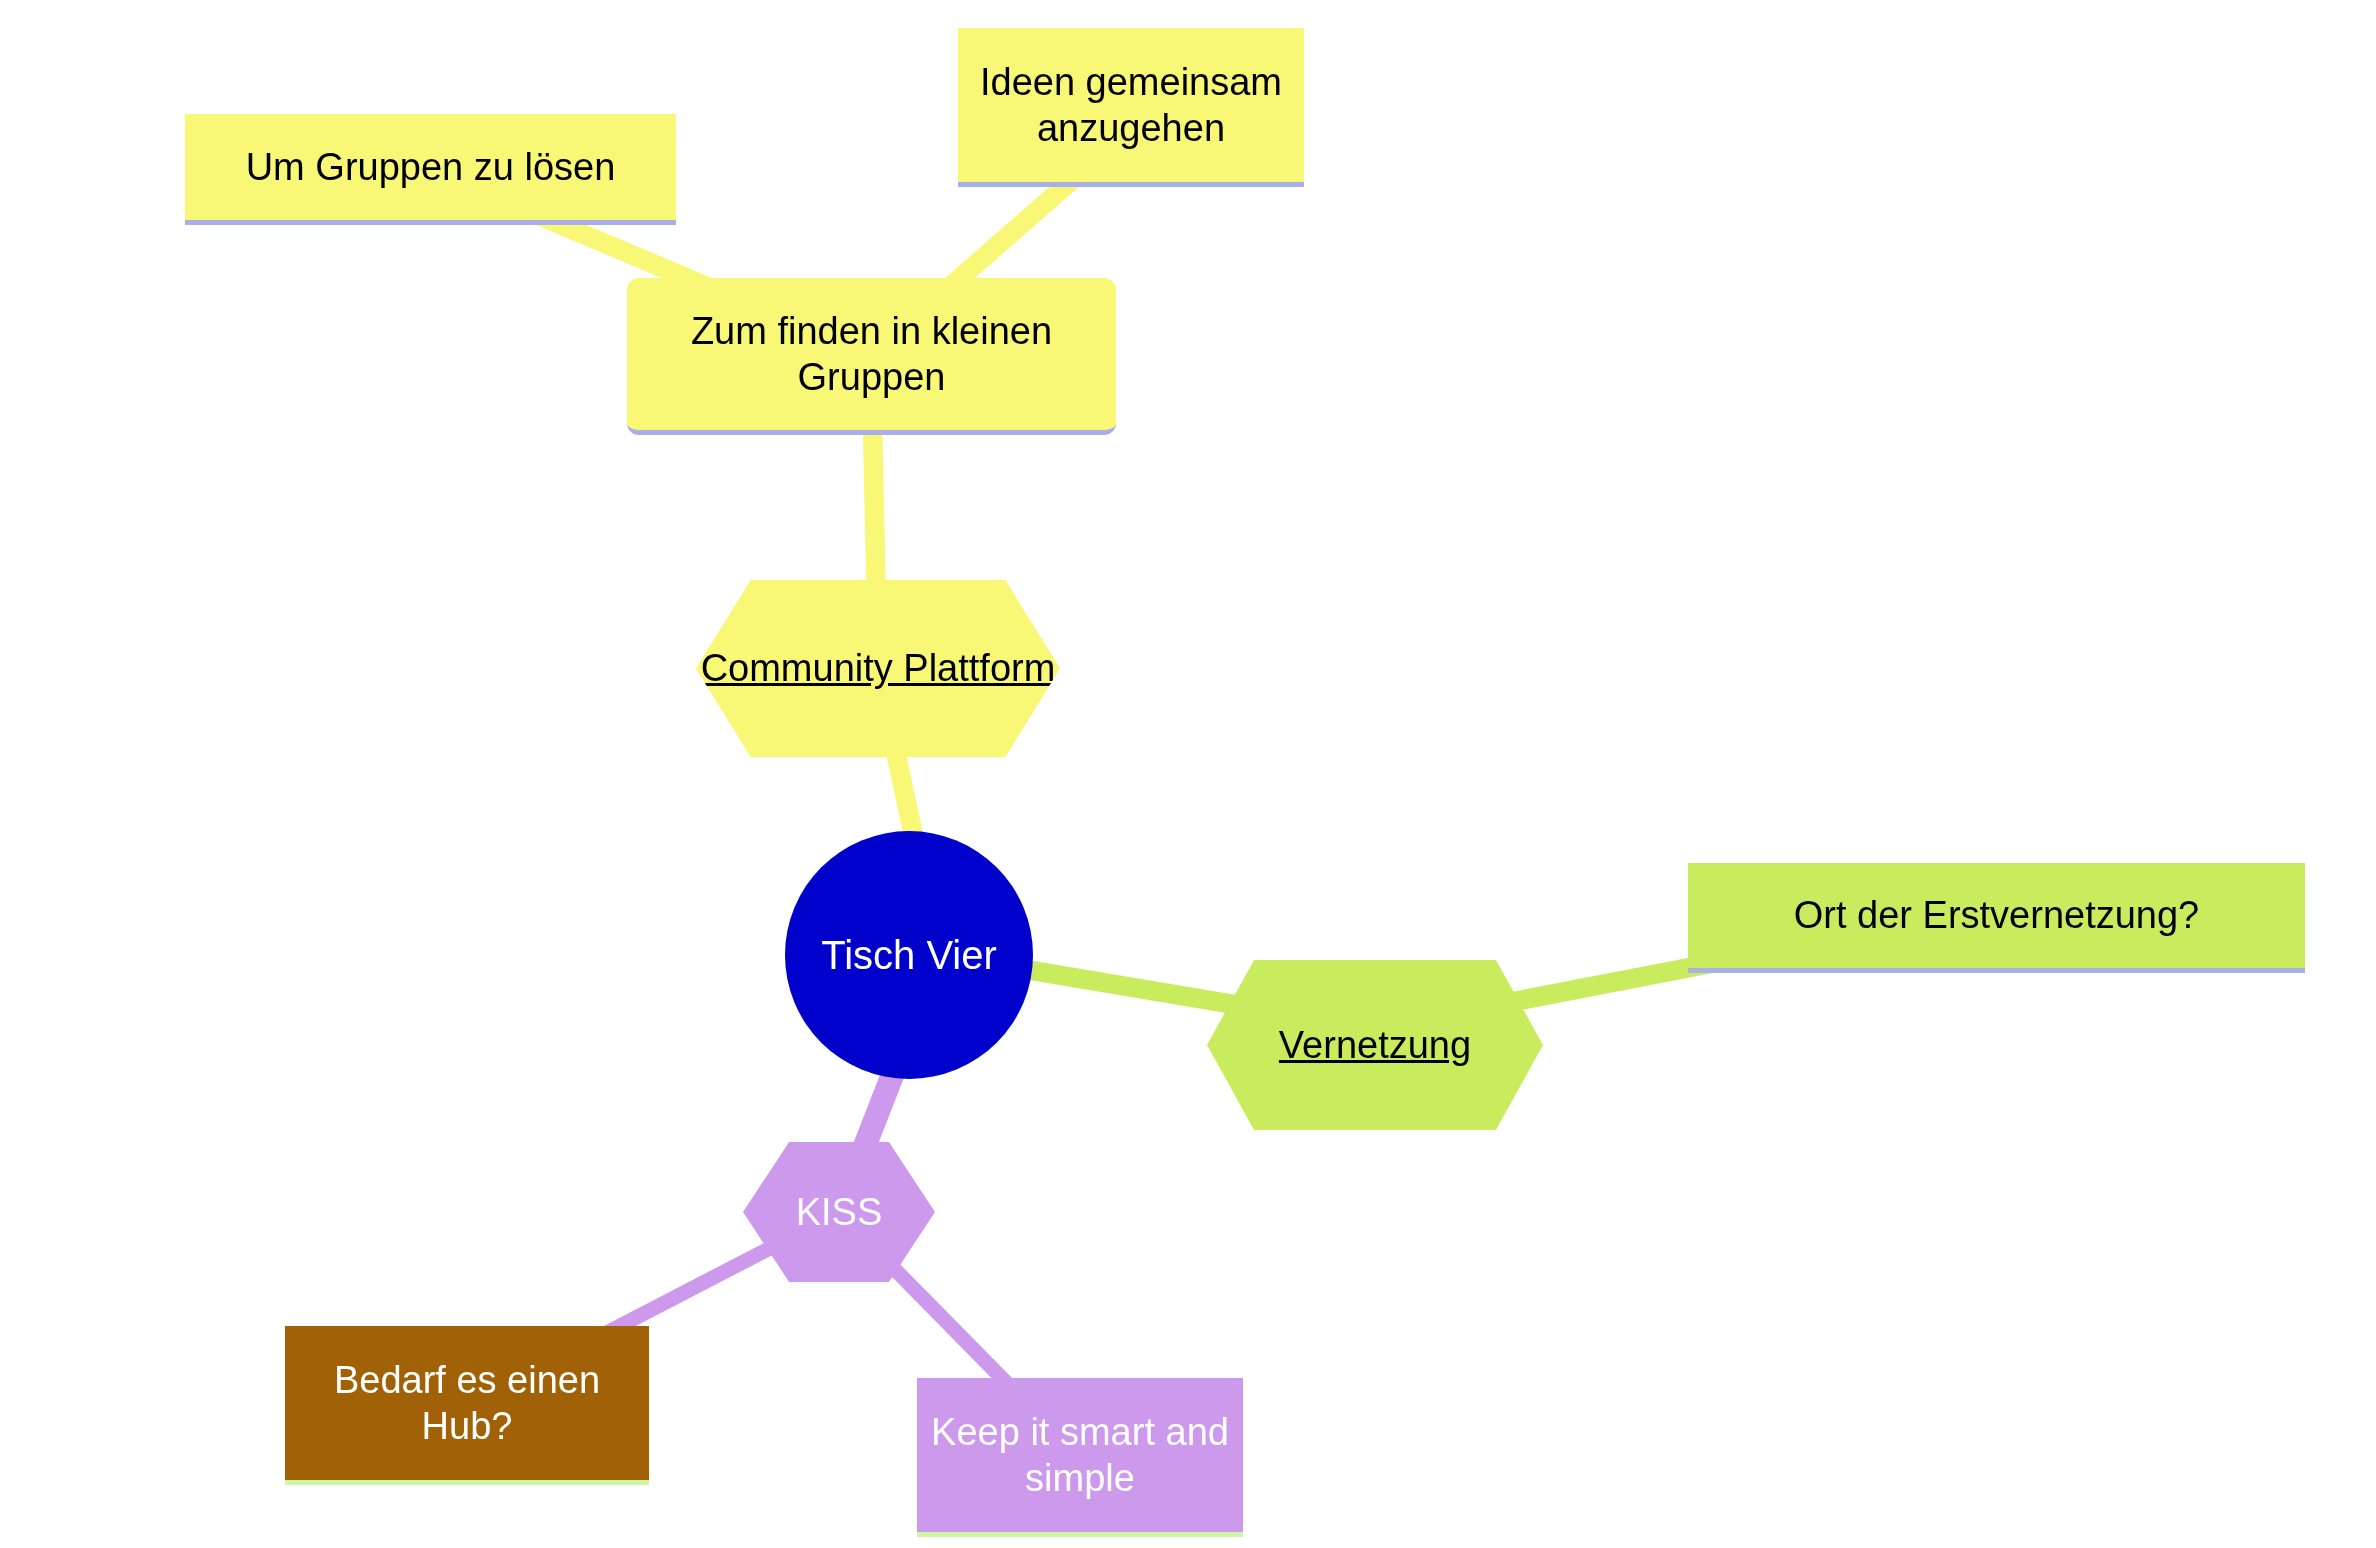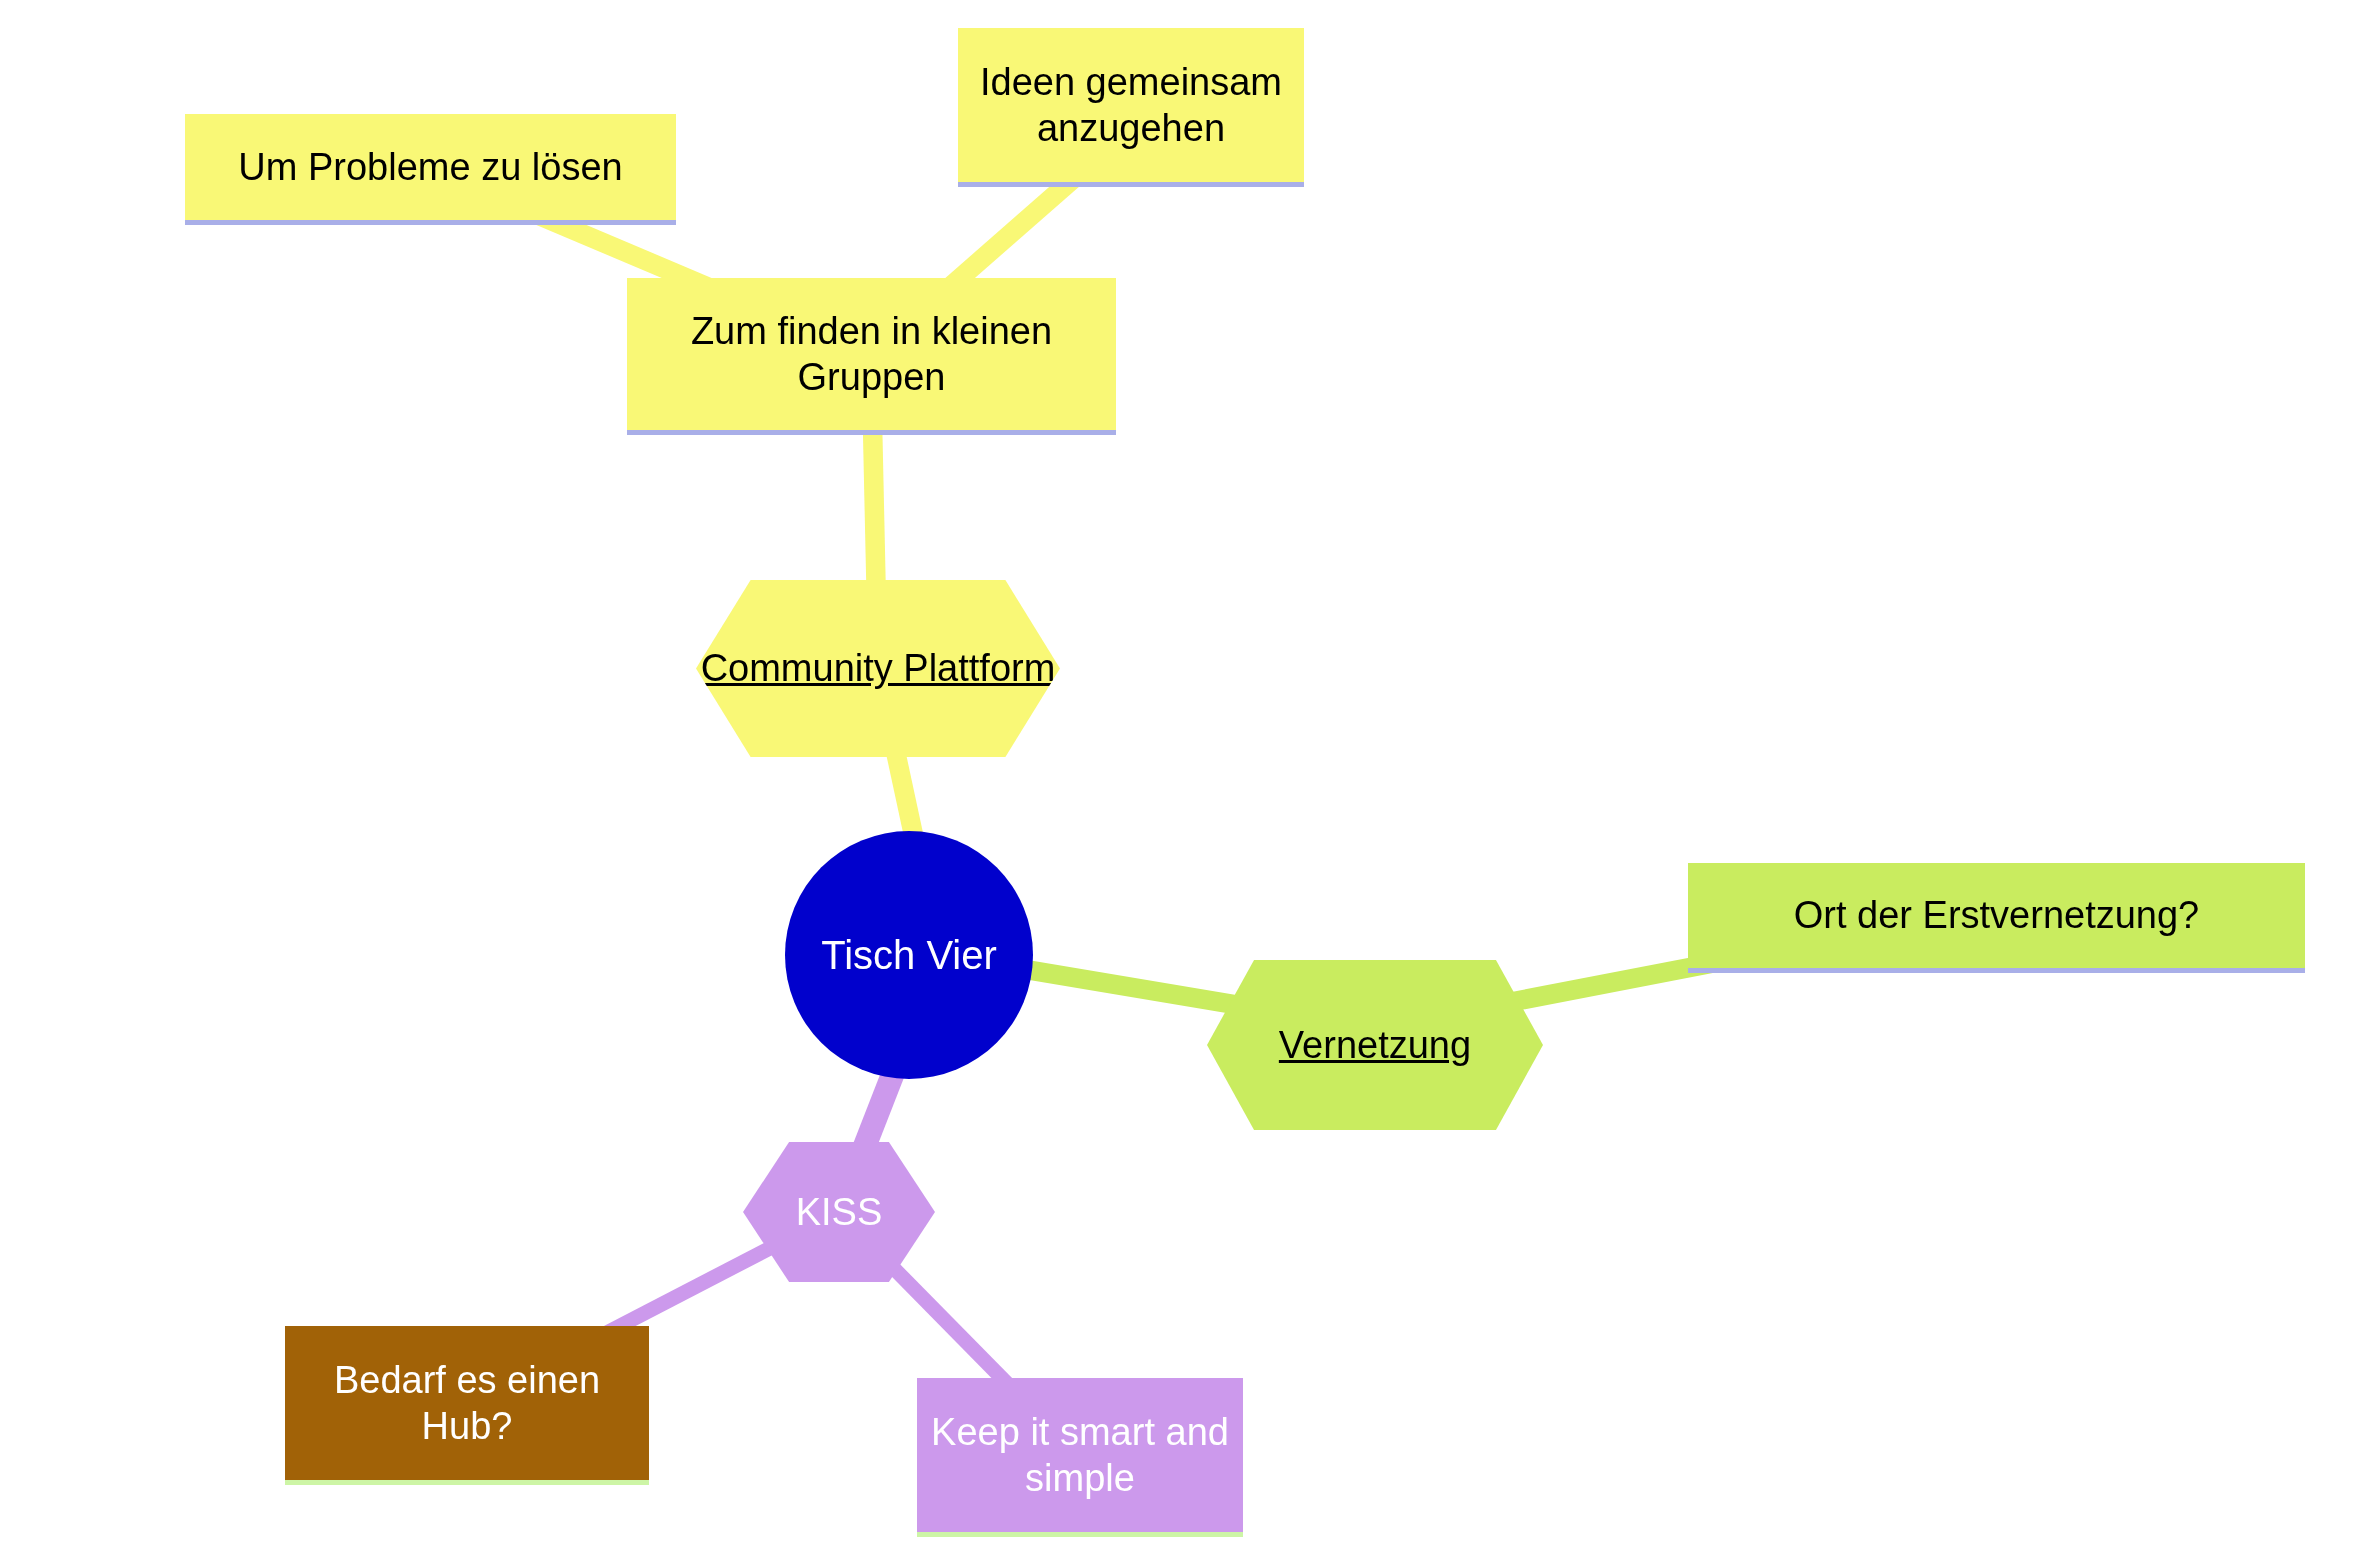--- a/index.html
+++ b/index.html
@@ -31,21 +31,21 @@
   .node .label { display: block; width: 100%; }
   .dark  { color: #000000; }
   .light { color: #ffffff; }
   .rect { border-bottom: 5.9px solid transparent; }
   .circle { border-radius: 50%; }
 
   
   .n-center     { left: 785px;  top: 831px;  width: 248px; height: 248px; font-size: 40px; }
   .n-community  { left: 696px;  top: 580px;  width: 364px; height: 177px;
                   clip-path: polygon(0 50%, 15% 0, 85% 0, 100% 50%, 85% 100%, 15% 100%); text-decoration: underline; }
-  .n-gruppen    { left: 627px;  top: 278px;  width: 489px; height: 157px; }
+  .n-gruppen    { left: 627px;  top: 278px;  width: 489px; height: 157px; border-radius: 12px; }
   .n-probleme   { left: 185px;  top: 114px;  width: 491px; height: 111px; }
   .n-ideen      { left: 958px;  top: 28px;   width: 346px; height: 159px; }
   .n-vernetzung { left: 1207px; top: 960px;  width: 336px; height: 170px;
                   clip-path: polygon(0 50%, 14% 0, 86% 0, 100% 50%, 86% 100%, 14% 100%); text-decoration: underline; }
   .n-ort        { left: 1688px; top: 863px;  width: 617px; height: 110px; }
   .n-kiss       { left: 743px;  top: 1142px; width: 192px; height: 140px;
                   clip-path: polygon(0 50%, 24% 0, 76% 0, 100% 50%, 76% 100%, 24% 100%); }
   .n-hub        { left: 285px;  top: 1326px; width: 364px; height: 159px; }
   .n-keep       { left: 917px;  top: 1378px; width: 326px; height: 159px; }
 </style>
@@ -60,21 +60,21 @@
     <line x1="893" y1="365" x2="442" y2="174" stroke-width="20" stroke="#F9F876"></line>
     <line x1="893" y1="365" x2="1184" y2="110" stroke-width="20" stroke="#F9F876"></line>
     <line x1="963" y1="979" x2="1410" y2="1054" stroke-width="20" stroke="#C9EC5F"></line>
     <line x1="1410" y1="1054" x2="1997" y2="941" stroke-width="20" stroke="#C9EC5F"></line>
     <line x1="963" y1="979" x2="860" y2="1243" stroke-width="24" stroke="#CC99EC"></line>
     <line x1="860" y1="1243" x2="478" y2="1441" stroke-width="15" stroke="#CC99EC"></line>
     <line x1="860" y1="1243" x2="1107" y2="1494" stroke-width="15" stroke="#CC99EC"></line>
   </svg>
 
   <div class="node rect n-probleme dark" style="background-color: rgb(249, 248, 118); border-bottom-color: rgb(169, 175, 232);">
-    <span class="label">Um Probleme zu lösen</span>
+    <span class="label">Um Gruppen zu lösen</span>
   </div>
 
   <div class="node rect n-ideen dark" style="background-color: rgb(249, 248, 118); border-bottom-color: rgb(169, 175, 232);">
     <span class="label">Ideen gemeinsam anzugehen</span>
   </div>
 
   <div class="node rect n-gruppen dark" style="background-color: rgb(249, 248, 118); border-bottom-color: rgb(169, 175, 232);">
     <span class="label">Zum finden in kleinen Gruppen</span>
   </div>
 

